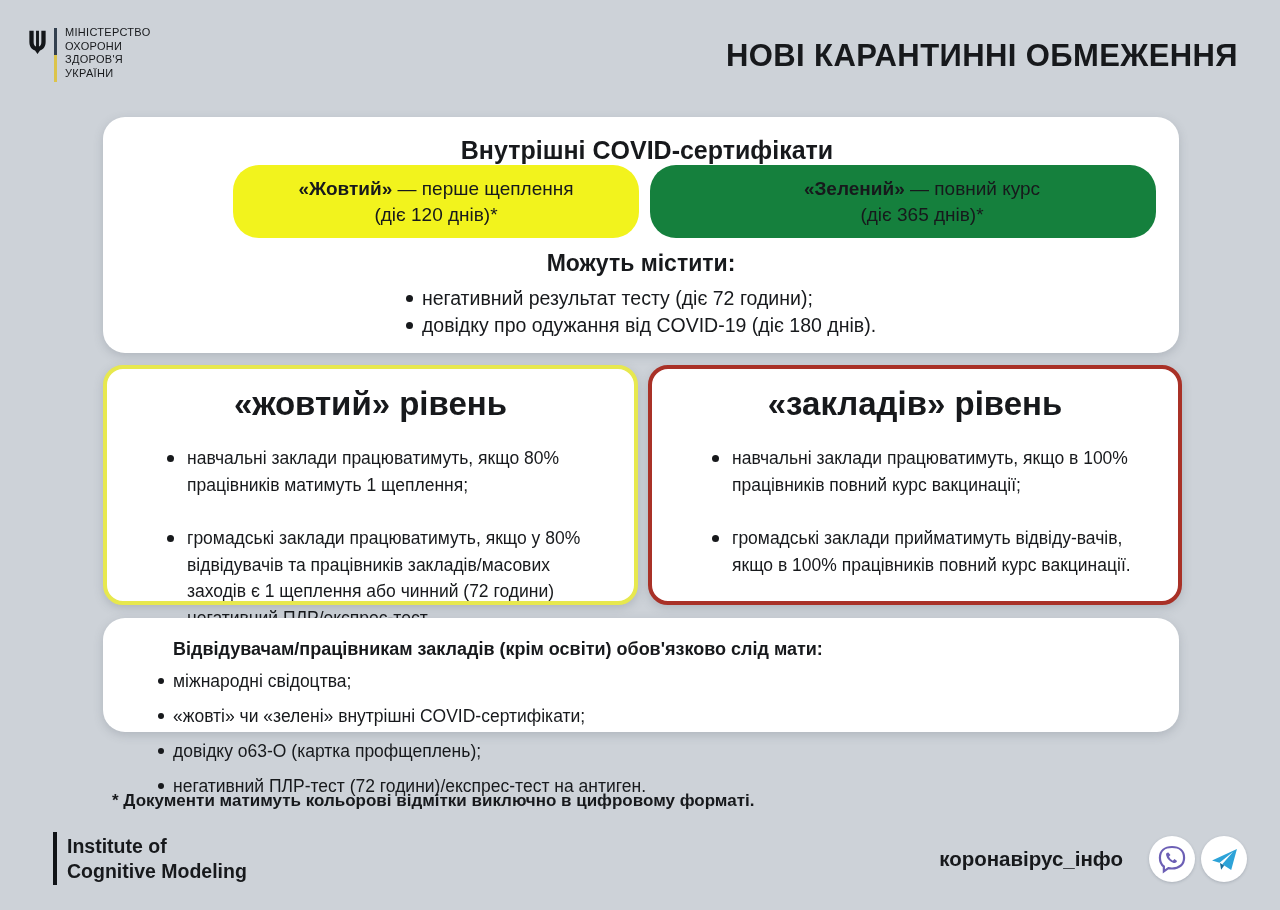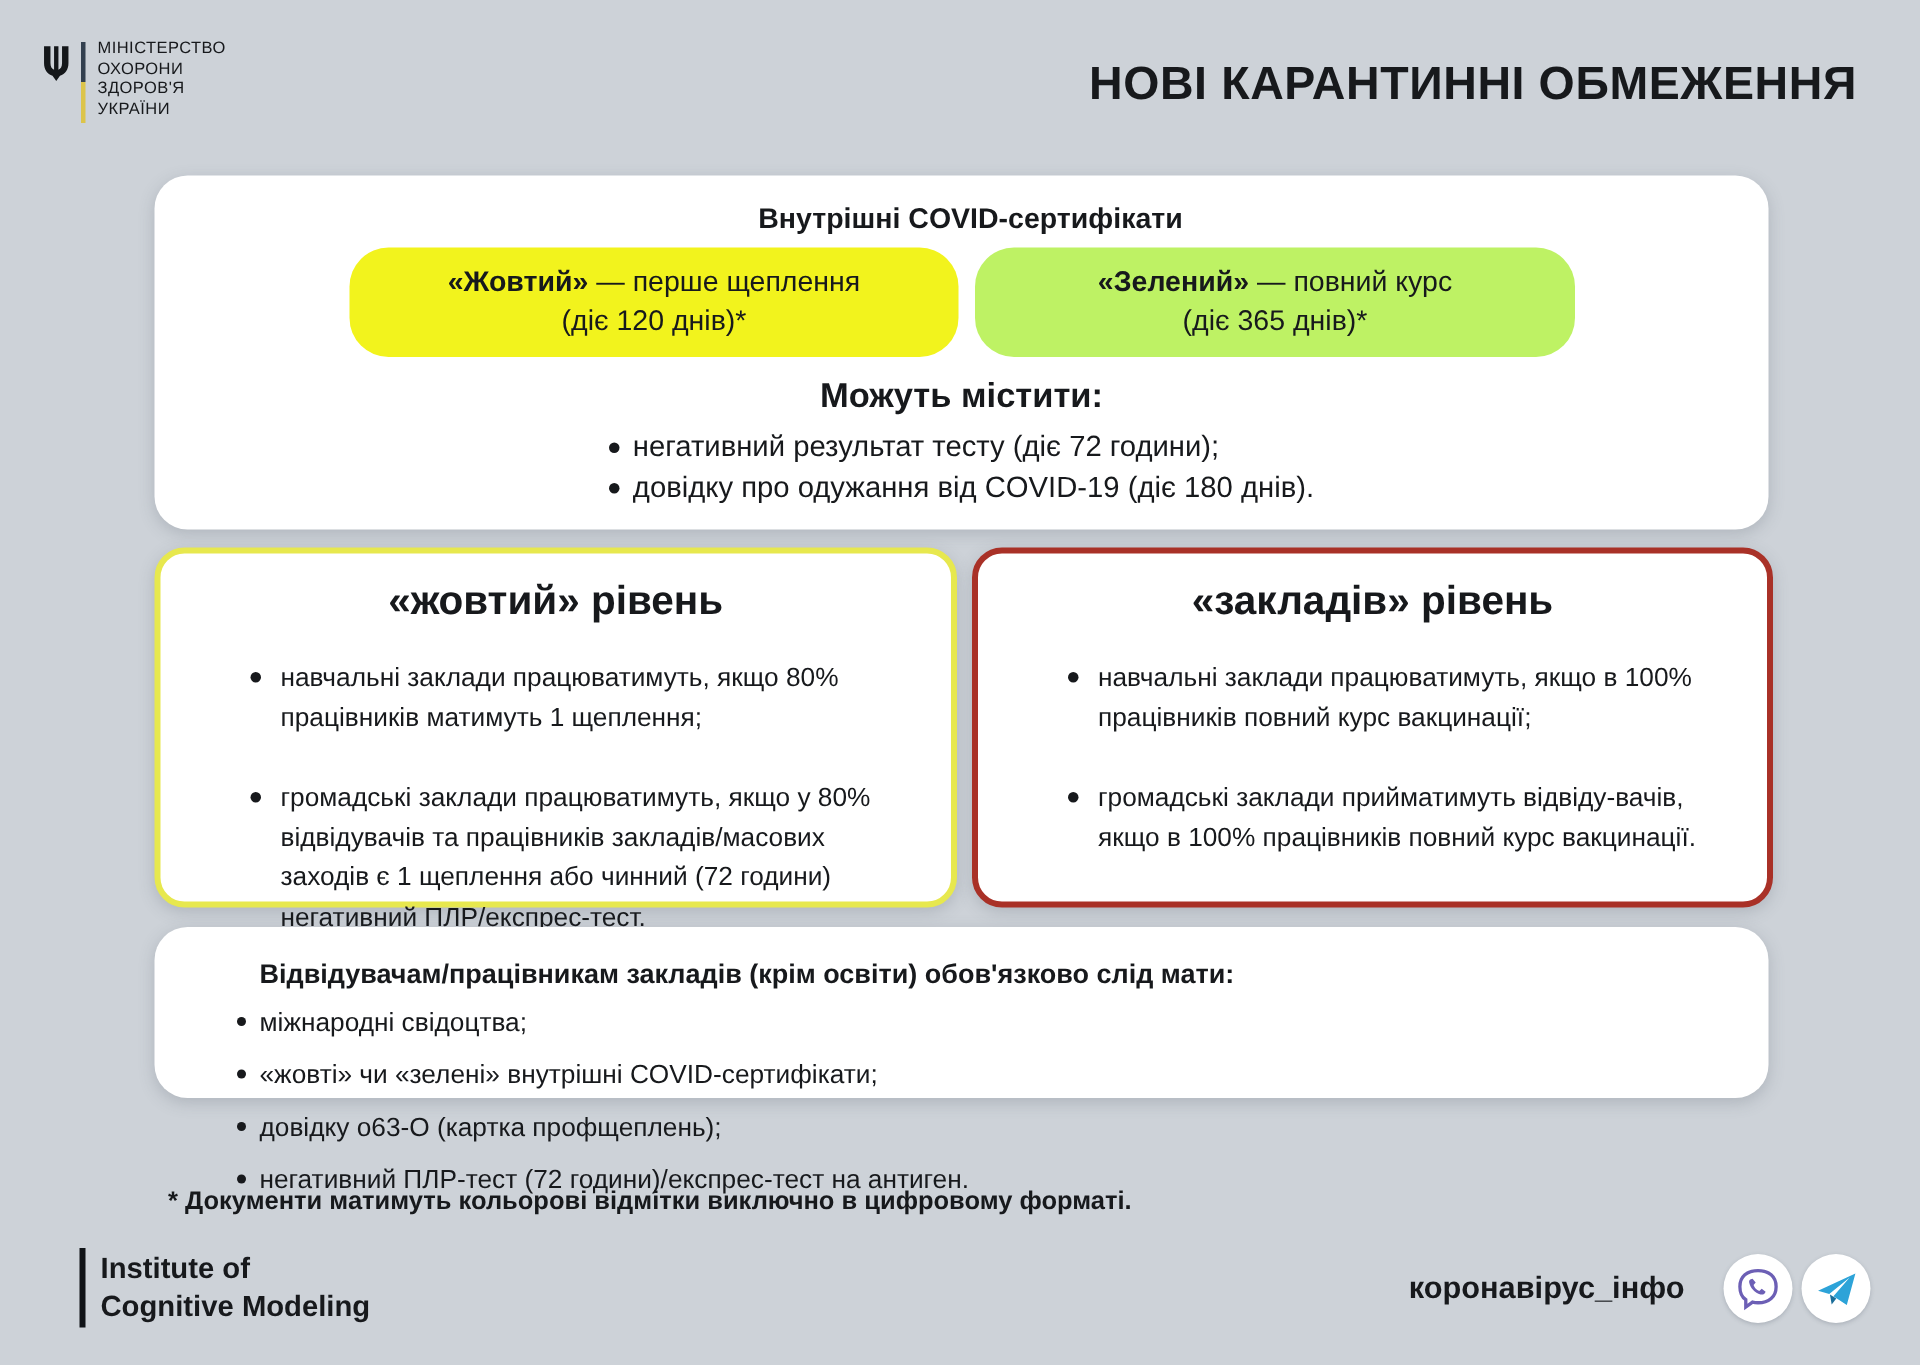--- a/index.html
+++ b/index.html
@@ -14,39 +14,39 @@
   .trident{margin-top:4px;}
   .logo-divider{width:3px;height:54px;margin:2px 8px 0 7px;
     background:linear-gradient(to bottom,#33404f 0 50%,#dcc44a 50% 100%);}
   .ministry-name{font-size:11px;font-weight:400;line-height:13.5px;letter-spacing:.3px;}
   .page-title{position:absolute;top:38px;right:42px;font-size:31px;font-weight:800;letter-spacing:.4px;white-space:nowrap;}
   
   .card{position:absolute;background:#fff;border-radius:22px;
     box-shadow:0 3px 10px rgba(90,100,112,.25);box-sizing:border-box;}
   
   .cert-card{left:103px;top:117px;width:1076px;height:236px;}
-  .cert-title{text-align:center;margin-top:19px;font-size:19px;font-weight:800;margin-left:12px;}
+  .cert-title{text-align:center;margin-top:19px;font-size:25px;font-weight:800;margin-left:12px;}
   .pill{position:absolute;top:48px;height:73px;border-radius:26px;
     display:flex;flex-direction:column;justify-content:center;text-align:center;
     font-size:19px;line-height:26px;}
   .pill .b{font-weight:800;}
   .pill-yellow{left:130px;width:406px;background:#f2f31d;}
-  .pill-green{left:547px;width:400px;background:#bef264;}
+  .pill-green{left:547px;width:468px;background:#15803d;padding-left:38px;}
   .contain-heading{position:absolute;top:133px;left:0;right:0;text-align:center;font-size:23px;font-weight:800;}
   .contain-wrap{position:absolute;top:168px;left:0;right:0;text-align:center;}
   .contain-list{display:inline-block;text-align:center;}
   .row{display:flex;}
   .dot{flex:none;border-radius:50%;background:#17191c;}
   .contain-list .row{font-size:19.5px;line-height:27px;}
   .contain-list .dot{width:7px;height:7px;margin:10px 9px 0 0;}
   
   .level-card{top:365px;height:240px;background:#fff;border-radius:20px;}
   .level-yellow{left:103px;width:535px;border:4px solid #e7e84e;}
   .level-red{left:648px;width:534px;border:4px solid #a93127;}
-  .level-title{text-align:center;margin-top:16px;font-size:27px;font-weight:800;}
+  .level-title{text-align:center;margin-top:16px;font-size:33px;font-weight:800;}
   .level-list{margin-top:22px;padding:0 28px 0 60px;}
   .level-list .row{font-size:17.5px;line-height:26.5px;margin-bottom:27px;}
   .level-list .dot{width:7px;height:7px;margin:10px 13px 0 0;}
   
   .req-card{left:103px;top:618px;width:1076px;height:114px;padding:21px 40px 0 55px;}
   .req-heading{font-size:18px;font-weight:800;margin-left:15px;}
   .req-list{margin-top:11px;}
   .req-list .row{font-size:17.5px;line-height:21px;margin-bottom:14px;}
   .req-list .dot{width:6px;height:6px;margin:7px 9px 0 0;}
   

